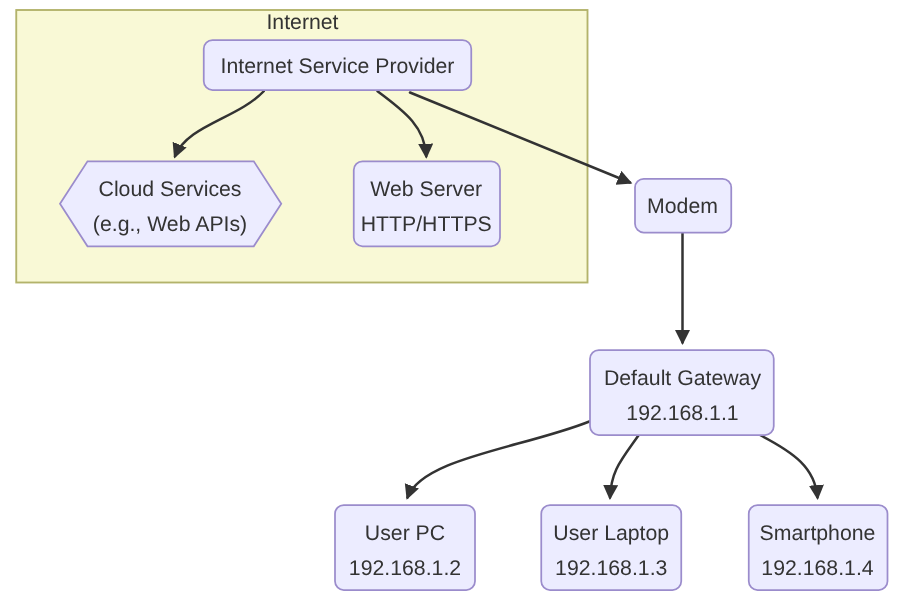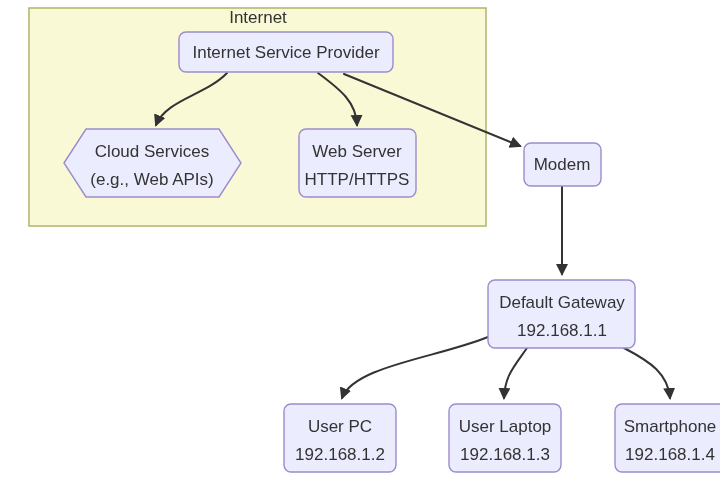--- a/index.html
+++ b/index.html
@@ -11,21 +11,21 @@
     --edge:#333333;
     --text:#333333;
   }
   html,body{margin:0;padding:0;}
   body{
     width:720px;height:480px;
     background:var(--background);
     font-family:"Liberation Sans", sans-serif;
     overflow:hidden;
   }
-  .stage{width:668px;height:480px;margin-left:16px;}
+  .stage{width:668px;height:480px;}
   svg{display:block;}
   .subgraph{
     fill:var(--subgraph-fill);
     stroke:var(--subgraph-border);
     stroke-width:1.5;
   }
   .node-shape{
     fill:var(--node-fill);
     stroke:var(--node-border);
     stroke-width:1.4;

